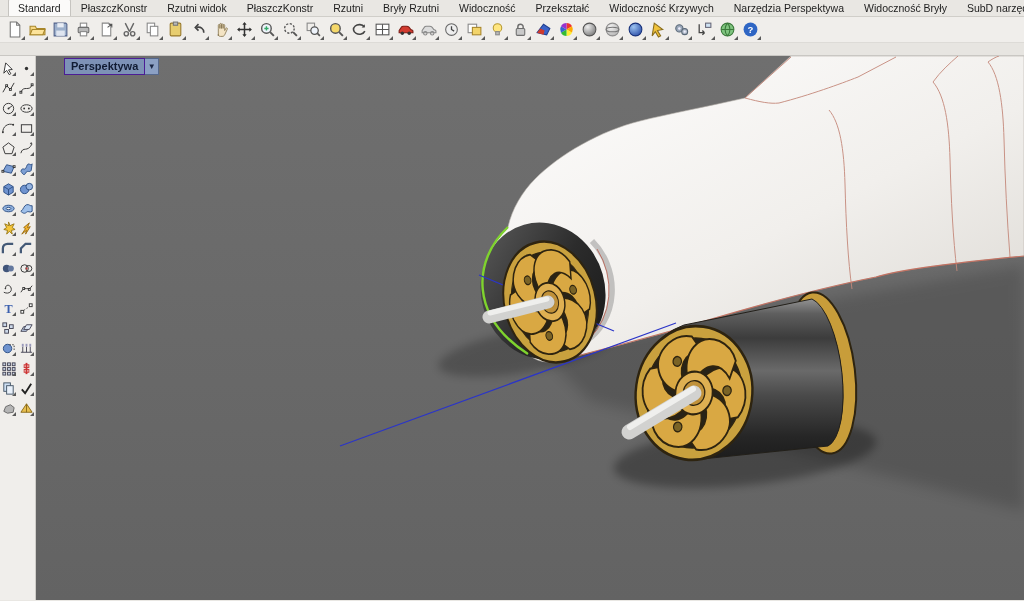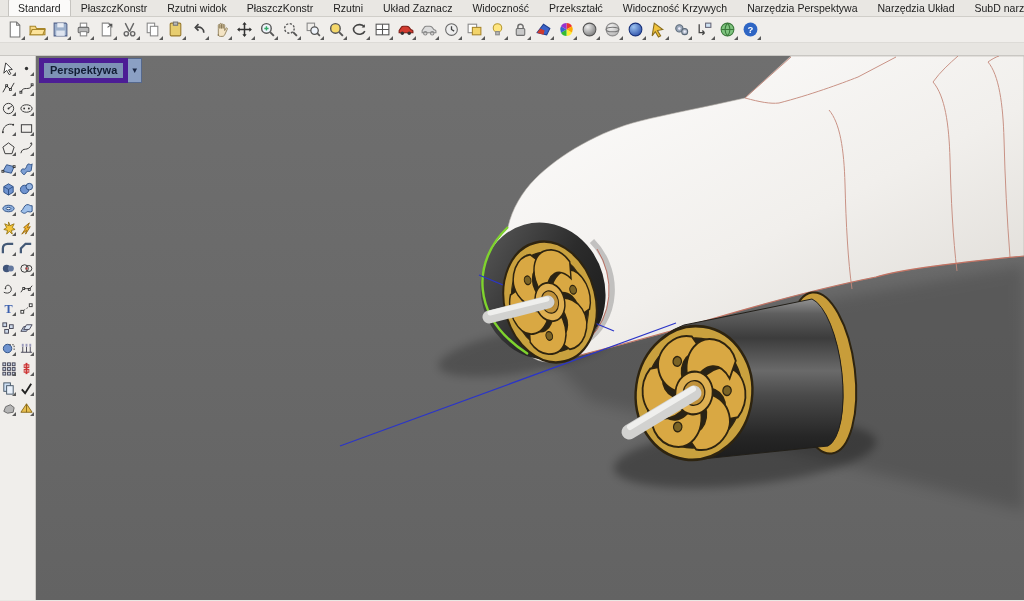--- a/index.html
+++ b/index.html
@@ -28,39 +28,39 @@
   .sidebar{width:36px;background:#f0eeeb;border-right:1px solid #cfcdc9;
     display:grid;grid-template-columns:17px 17px;grid-auto-rows:19px;justify-content:center;
     padding-top:3px;gap:1px 1px;align-content:start;}
   .tool-cell{width:17px;height:18px;border:none;background:transparent;padding:1px;position:relative;}
   .tool-cell svg{width:15px;height:15px;display:block;}
 
   .vp-wrap{position:relative;flex:1;background:#6b6b6b;}
   .vp-wrap > svg.scene{position:absolute;left:0;top:0;}
   .vp-label{position:absolute;left:3px;top:2px;display:flex;align-items:stretch;z-index:5;
     font-size:11px;font-weight:bold;color:#111c33;}
-  .vp-label .txt{background:#7d92b6;border:5px solid #4c1d95;padding:1px 6px 2px;}
+  .vp-label .txt{background:#7d92b6;border:1px solid #4c1d95;padding:1px 6px 2px;margin-left:25px;}
   .vp-label .dd{background:#8ba0c4;border:1px solid #55688c;border-left:none;width:14px;
     display:flex;align-items:center;justify-content:center;font-size:8px;color:#1a2745;}
 </style>
 </head>
 <body>
 
 <div class="tabbar" id="tabbar">
     <div class="tab active">Standard</div>
     <div class="tab">PłaszczKonstr</div>
     <div class="tab">Rzutni widok</div>
     <div class="tab">PłaszczKonstr</div>
     <div class="tab">Rzutni</div>
-    <div class="tab">Układ Zaznacz</div>
+    <div class="tab">Bryły Rzutni</div>
     <div class="tab">Widoczność</div>
     <div class="tab">Przekształć</div>
     <div class="tab">Widoczność Krzywych</div>
     <div class="tab">Narzędzia Perspektywa</div>
-    <div class="tab">Narzędzia Układ</div>
+    <div class="tab">Widoczność Bryły</div>
     <div class="tab">SubD narzędzia</div>
   </div>
 
 <div class="toolbar" id="toolbar">
     <button class="tb-btn">
       <svg viewBox="0 0 16 16">
         <path d="M4 1h6l3 3v11H4z" fill="#fff" stroke="#777"></path>
         <path d="M10 1v3h3" fill="none" stroke="#777"></path>
       </svg>
     </button>

